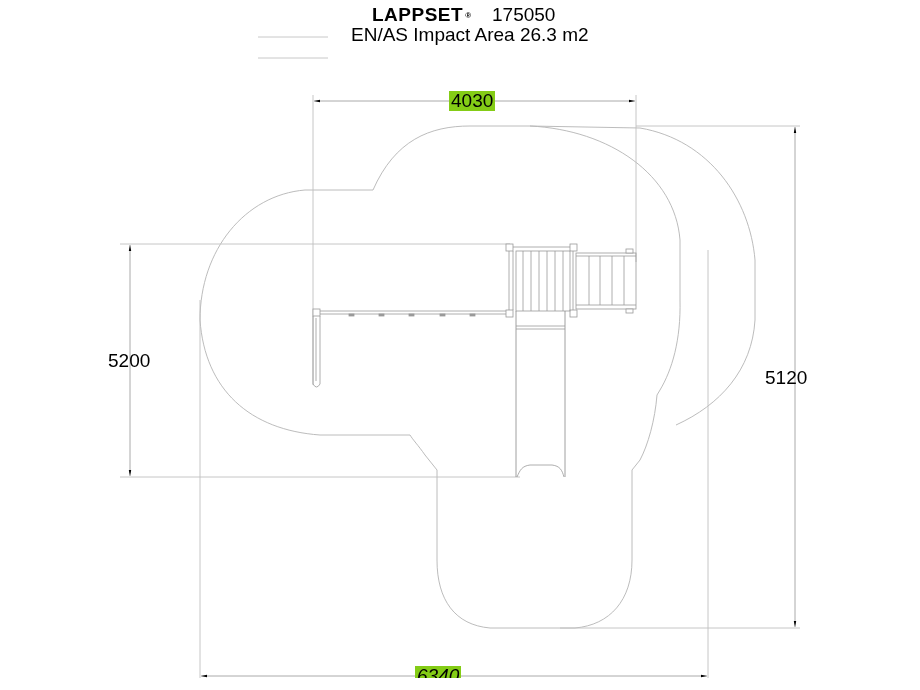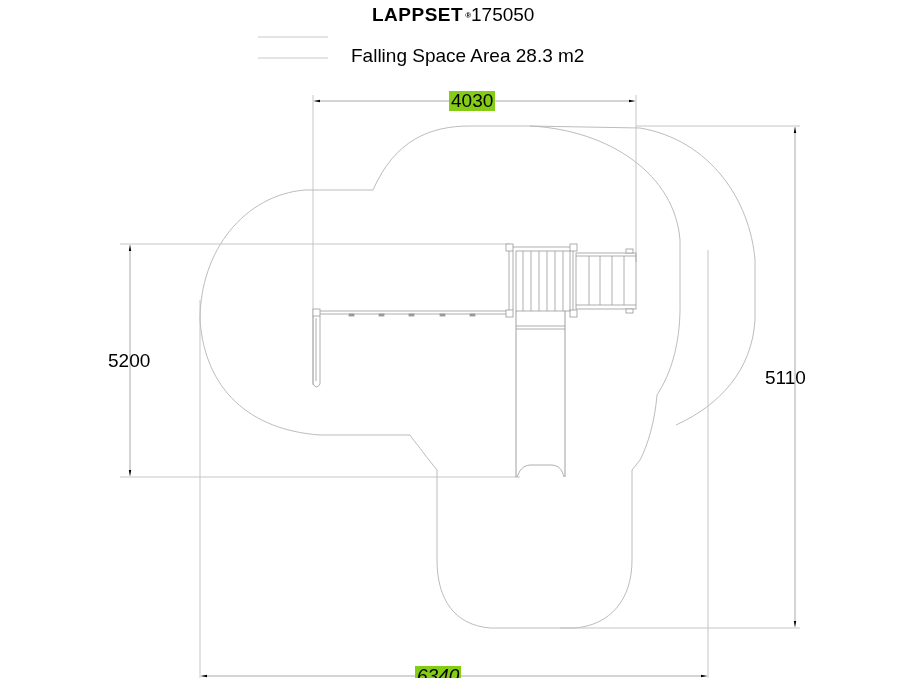--- a/index.html
+++ b/index.html
@@ -1,33 +1,33 @@
 <!DOCTYPE html>
 <html><head>
 <meta charset="utf-8">
 <style>
   html, body { margin: 0; padding: 0; background: #ffffff; }
   #canvas { position: relative; width: 920px; height: 678px; background: #ffffff; overflow: hidden; }
   #drawing { position: absolute; left: 0; top: 0; }
   .header-text { position: absolute; font-family: "Liberation Sans", sans-serif; color: #000; white-space: nowrap; }
   .brand { left: 372px; top: 4px; font-weight: 900; font-size: 19px; letter-spacing: 0.5px; }
   .brand-reg { font-size: 8px; vertical-align: middle; margin-left: 2px; }
-  .product { left: 471px; top: 4px; font-size: 19px; }
+  .product { left: 492px; top: 4px; font-size: 19px; }
   .impact { left: 351px; top: 24px; font-size: 19px; }
   .falling { left: 351px; top: 45px; font-size: 19px; }
   .dim { position: absolute; font-family: "Liberation Sans", sans-serif; font-size: 19px; color: #000; background: #84cc16; padding: 0 2px; line-height: 20px; }
 </style>
 </head>
 <body>
 
 <div id="canvas">
 
   <div class="header-text brand"><span>LAPPSET</span><span class="brand-reg">®</span></div>
   <div class="header-text product">175050</div>
-  <div class="header-text falling">Falling Space Area 28.3 m2</div>
+  <div class="header-text impact">EN/AS Impact Area 26.3 m2</div>
 
   <svg id="drawing" width="920" height="690" viewBox="0 0 920 690" xmlns="http://www.w3.org/2000/svg">
     <defs>
       <marker id="arr" viewBox="0 0 10 10" refX="10" refY="5" markerWidth="7" markerHeight="7" orient="auto-start-reverse">
         <path d="M0,3 L10,5 L0,7 z" fill="#000"></path>
       </marker>
     </defs>
 
     <g>
       <line x1="258" y1="37" x2="328" y2="37" stroke="#c8c8c8" stroke-width="1"></line>
@@ -135,15 +135,15 @@
         <line x1="565" y1="311" x2="565" y2="477" stroke="#888"></line>
         <line x1="516" y1="326" x2="565" y2="326"></line>
         <line x1="516" y1="329" x2="565" y2="329"></line>
         <path d="M 517 477 C 520 470, 522 466, 530 465 L 552 465 C 560 466, 562 470, 564 477" stroke="#999"></path>
       </g>
     </g>
   </svg>
 
   <div class="dim" style="left:449px; top:91px;">4030</div>
   <div class="dim" style="left:106px; top:351px; background:transparent;">5200</div>
-  <div class="dim" style="left:763px; top:368px; background:transparent;">5110</div>
+  <div class="dim" style="left:763px; top:368px; background:transparent;">5120</div>
   <div class="dim" style="left:415px; top:666px;font-style:italic;">6340</div>
 </div>
 
 </body></html>

